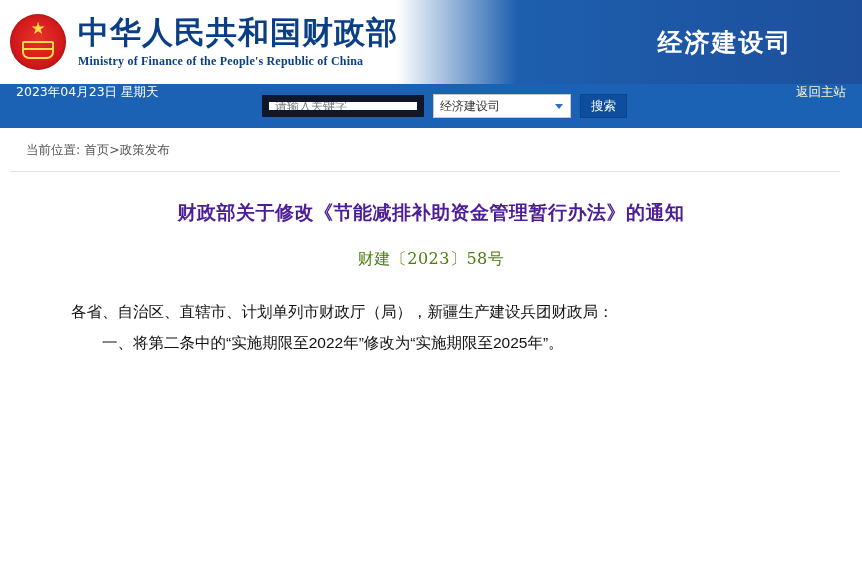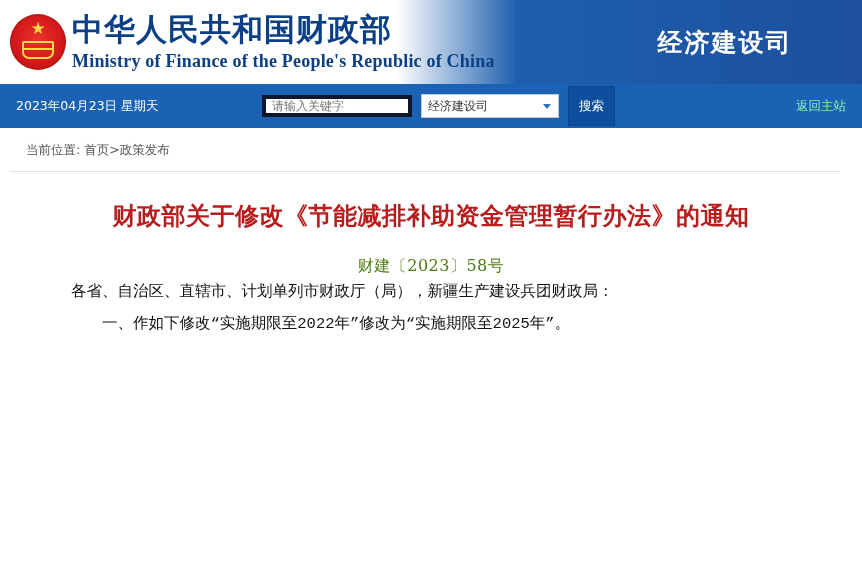--- a/index.html
+++ b/index.html
@@ -52,34 +52,34 @@
     position: absolute;
     left: 12px;
     right: 12px;
     bottom: 11px;
     height: 14px;
     border: 2px solid #ffd94a;
     border-radius: 2px 2px 7px 7px;
     background: linear-gradient(to bottom, transparent 0 5px, #ffd94a 5px 7px, transparent 7px 100%);
   }
   .title-block {
-    margin-left: 6px;
+    margin-left: 12px;
   }
   .cn-title {
     font-family: "DejaVu Sans", sans-serif;
     font-size: 31px;
     font-weight: bold;
     color: #0a3f86;
     letter-spacing: 1px;
     line-height: 1.1;
     white-space: nowrap;
   }
   .en-title {
     font-family: "Liberation Serif", serif;
-    font-size: 18px;
+    font-size: 12px;
     font-weight: bold;
     color: #0a3f86;
     letter-spacing: 0.2px;
     margin-top: 4px;
     white-space: nowrap;
   }
   .header-right {
     position: absolute;
     right: 0;
     top: 0;
@@ -96,44 +96,44 @@
     font-weight: bold;
     letter-spacing: 2px;
     margin-left: 26px;
   }
 
   
   .navbar {
     height: 44px;
     background: #1b62b5;
     display: flex;
-    align-items: center;
+    align-items: flex-start;
     padding: 0 16px;
     position: relative;
     color: #ffffff;
   }
   .nav-date {
     font-family: "DejaVu Sans", sans-serif;
     font-size: 12.5px;
     color: #ffffff;
     white-space: nowrap;
   }
   .search-area {
     position: absolute;
     left: 262px;
     top: 0;
     height: 44px;
     display: flex;
     align-items: center;
     gap: 9px;
   }
   .search-input {
-    width: 150px;
+    width: 162px;
     height: 22px;
-    border: 4px solid #0f172a;
+    border: 7px solid #0f172a;
     background: #ffffff;
     font-size: 12px;
     font-family: "DejaVu Sans", sans-serif;
     color: #888;
     padding: 0 6px;
     box-sizing: border-box;
     outline: none;
   }
   .search-select {
     width: 138px;
@@ -158,30 +158,30 @@
     border-left: 4px solid transparent;
     border-right: 4px solid transparent;
     border-top: 5px solid #2a6fc0;
   }
   .search-btn {
     background: #0d4f9e;
     border: 1px solid #0b4589;
     color: #ffffff;
     font-size: 12.5px;
     font-family: "DejaVu Sans", sans-serif;
-    height: 40px;
+    height: 24px;
     padding: 0 10px;
     cursor: pointer;
   }
   .back-link {
     position: absolute;
     right: 16px;
     font-size: 12.5px;
     font-family: "DejaVu Sans", sans-serif;
-    color: #86efac;
+    color: #fef9c3;
     text-decoration: none;
     white-space: nowrap;
   }
 
   
   .crumb-wrap {
     background: #ffffff;
     padding: 14px 12px 0 0;
   }
   .crumb {
@@ -198,37 +198,38 @@
   .crumb a { color: #555; text-decoration: none; }
 
   
   .article {
     width: 720px;
     margin: 0 auto;
     padding-top: 26px;
   }
   .doc-title {
     font-family: "DejaVu Serif", serif;
-    font-size: 24px;
-    font-weight: bold;
-    color: #b91c1c;
+    font-size: 19px;
+    font-weight: bold;
+    color: #4c1d95;
     text-align: center;
     line-height: 1.5;
     letter-spacing: 0.5px;
   }
   .doc-number {
     font-family: "DejaVu Serif", serif;
     font-size: 16px;
     color: #4d7c0f;
     text-align: center;
     margin-top: 22px;
     letter-spacing: 0.5px;
   }
   .doc-body {
-    font-family: Liberation Mono, monospace;
+    margin-top: 26px;
+    font-family: Liberation Sans, sans-serif;
     font-size: 15.5px;
     color: #111;
     line-height: 2.05;
     text-align: justify;
   }
   .doc-body p { margin: 0; }
   .indent { text-indent: 2em; }
 </style>
 </head>
 <body>
@@ -266,15 +267,15 @@
     <span>当前位置:</span>
     <a href="#">首页</a><span>&gt;</span><span>政策发布</span>
   </div>
 </div>
 
 <div class="article">
   <div class="doc-title">财政部关于修改《节能减排补助资金管理暂行办法》的通知</div>
   <div class="doc-number">财建〔2023〕58号</div>
   <div class="doc-body">
     <p>各省、自治区、直辖市、计划单列市财政厅（局），新疆生产建设兵团财政局：</p>
-    <p class="indent">一、作如下修改“实施期限至2022年”修改为“实施期限至2025年”。</p>
+    <p class="indent">一、将第二条中的“实施期限至2022年”修改为“实施期限至2025年”。</p>
   </div>
 </div>
 
 </body></html>

